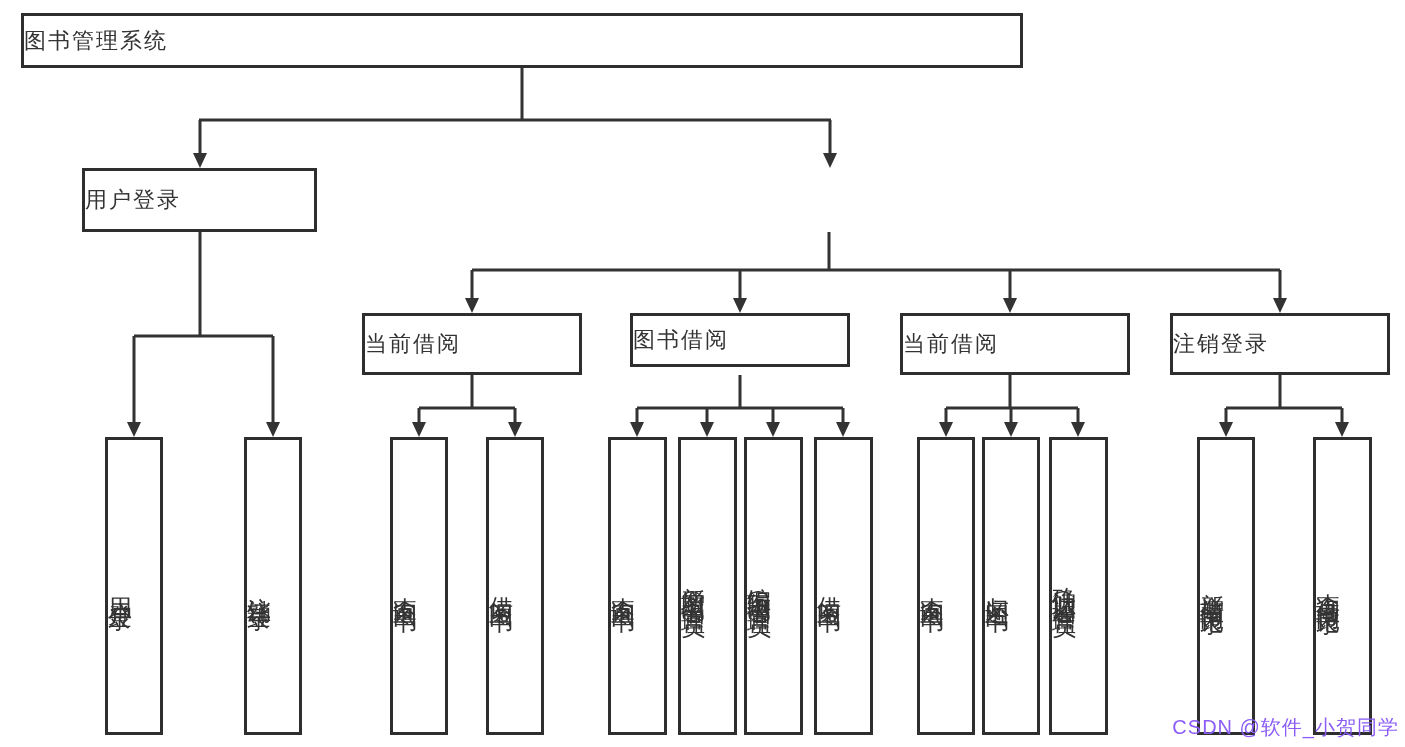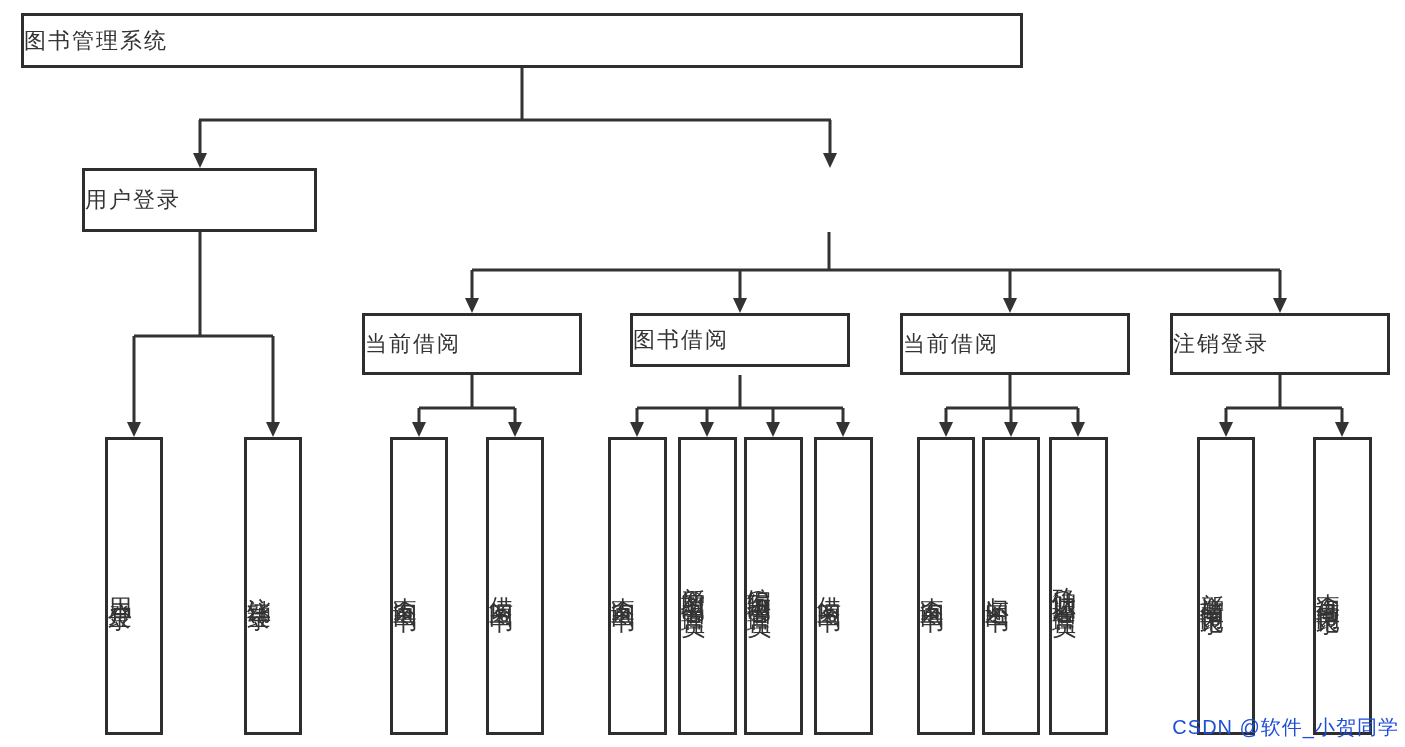--- a/index.html
+++ b/index.html
@@ -37,21 +37,21 @@
     text-orientation: mixed;
     font-size: 24px;
     letter-spacing: 4px;
     line-height: 1;
   }
   #watermark {
     position: absolute;
     top: 714px;
     right: 6px;
     font-size: 20px;
-    color: #1d4ed8;
+    color: #8b5cf6;
     letter-spacing: 1px;
     white-space: nowrap;
     z-index: 5;
   }
 </style>
 </head>
 <body>
 
 <div id="canvas">
 

